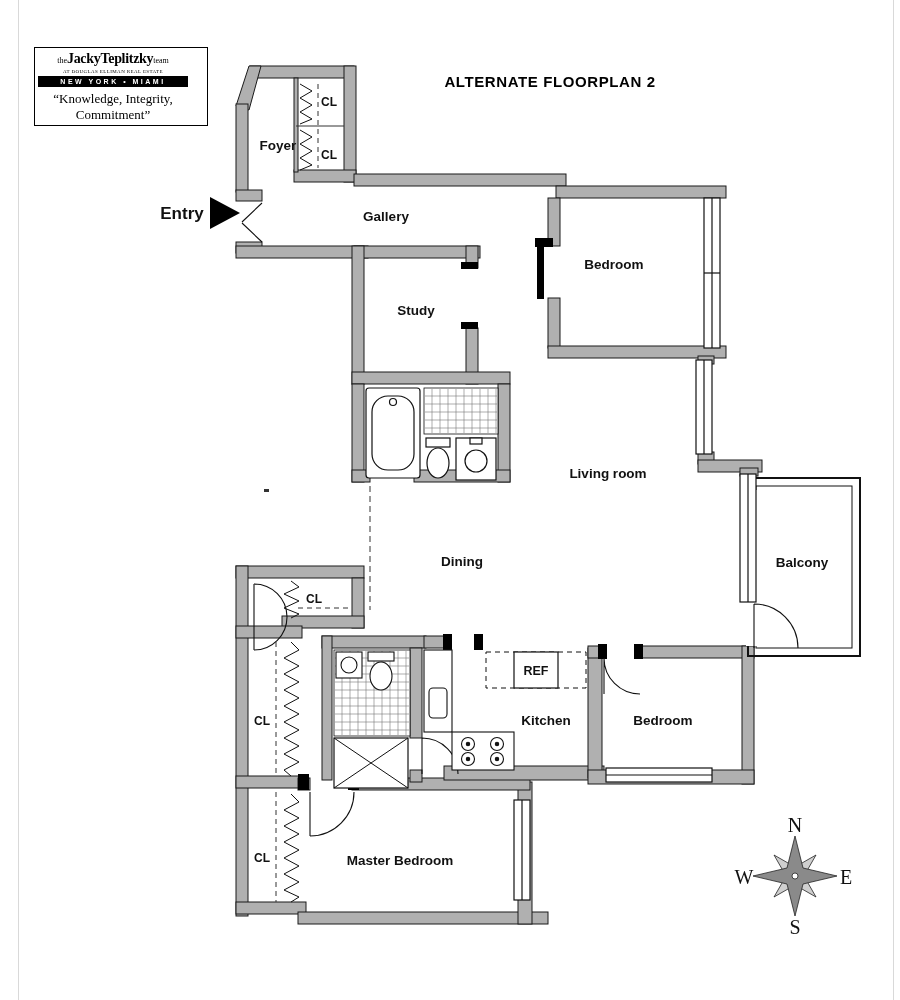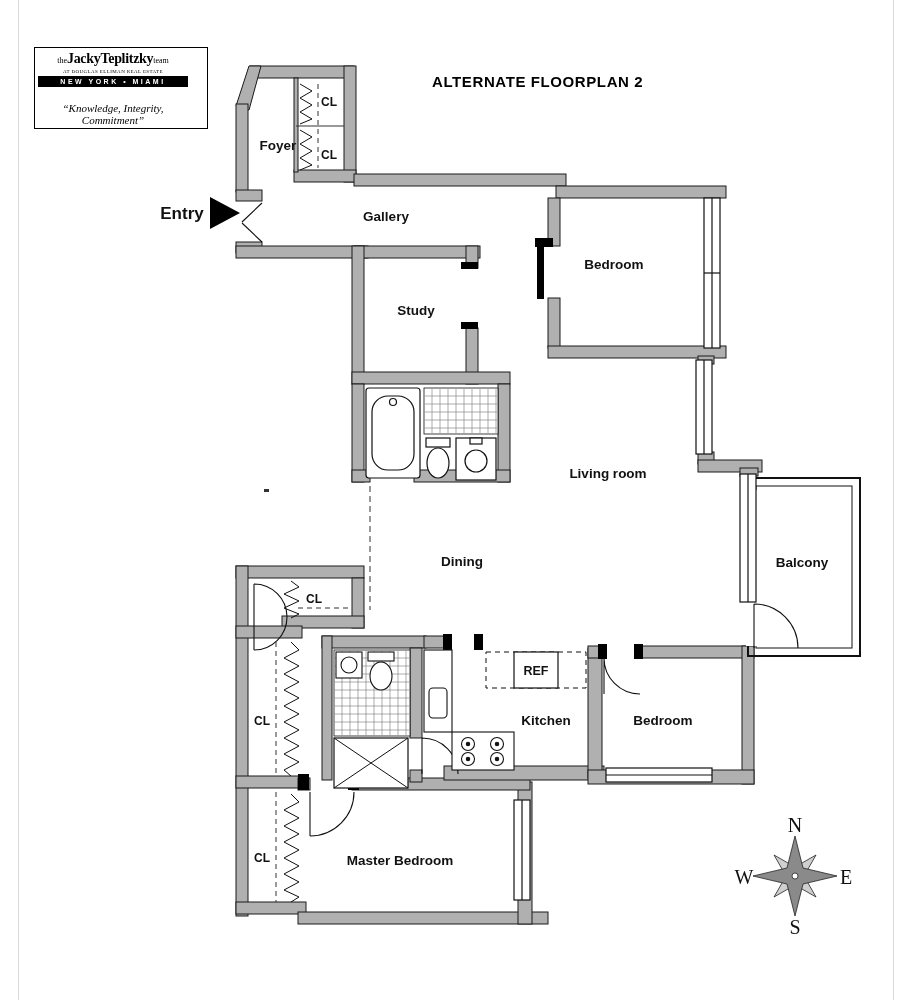--- a/index.html
+++ b/index.html
@@ -7,22 +7,22 @@
   .edge-line{position:absolute;top:0;bottom:0;width:1px;background:#d9d9d9;}
   #plan-svg{position:absolute;left:0;top:0;}
   .logo-box{position:absolute;left:34px;top:47px;width:152px;border:1.5px solid #000;
     text-align:center;font-family:"Liberation Serif",serif;padding:3px 18px 2px 2px;background:#fff;}
   .logo-line1{line-height:14px;}
   .logo-pre,.logo-suf{font-size:8px;}
   .logo-name{font-size:14px;font-weight:bold;letter-spacing:-0.3px;}
   .logo-sub{font-size:5px;letter-spacing:.4px;margin-top:1px;}
   .logo-bar{background:#000;color:#fff;font-family:"Liberation Sans",sans-serif;
     font-size:7px;font-weight:bold;letter-spacing:2.5px;padding:2px 0;margin:2px 1px;}
-  .logo-tagline{font-style:italic;font-size:11px;margin-top:15px;}
-  .plan-title{position:absolute;left:432px;top:73px;width:260px;text-align:left;
+  .logo-tagline{font-size:13px;margin-top:4px;}
+  .plan-title{position:absolute;left:420px;top:73px;width:260px;text-align:center;
     font-weight:bold;font-size:15px;letter-spacing:.6px;color:#000;}
 </style>
 </head>
 <body>
 
 <div class="edge-line" style="left:18px;"></div>
 <div class="edge-line" style="left:893px;"></div>
 
 <div class="logo-box">
   <div class="logo-line1">

